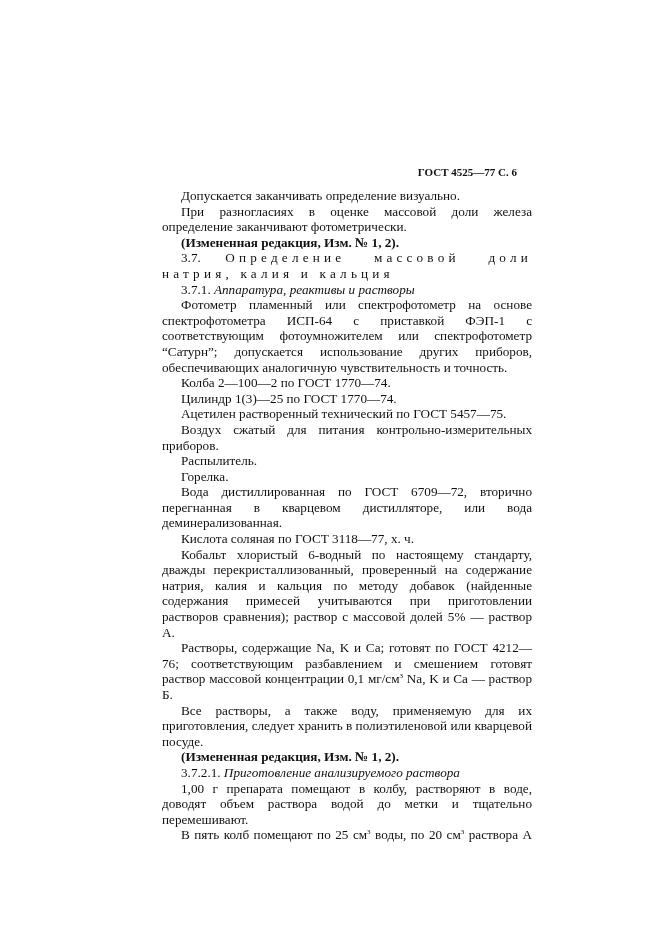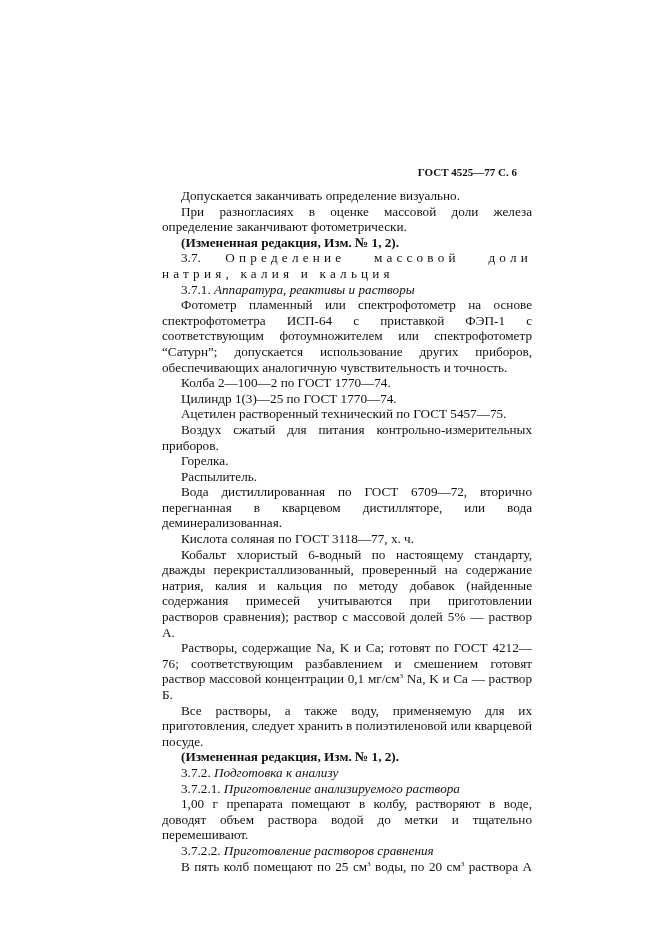--- a/index.html
+++ b/index.html
@@ -28,27 +28,25 @@
     <p class="p nj">Допускается заканчивать определение визуально.</p>
     <p class="p">При разногласиях в оценке массовой доли железа определение заканчивают фотометрически.</p>
     <p class="p b">(Измененная редакция, Изм. № 1, 2).</p>
     <p class="p"><span>3.7.</span> <span class="sp">Определение массовой доли натрия, калия и кальция</span></p>
     <p class="p"><span>3.7.1.</span> <span class="i">Аппаратура, реактивы и растворы</span></p>
     <p class="p">Фотометр пламенный или спектрофотометр на основе спектрофотометра ИСП-64 с приставкой ФЭП-1 с соответствующим фотоумножителем или спектрофотометр “Сатурн”; допускается использование других приборов, обеспечивающих аналогичную чувствительность и точность.</p>
     <p class="p nj">Колба 2—100—2 по ГОСТ 1770—74.</p>
     <p class="p nj">Цилиндр 1(3)—25 по ГОСТ 1770—74.</p>
     <p class="p nj">Ацетилен растворенный технический по ГОСТ 5457—75.</p>
     <p class="p">Воздух сжатый для питания контрольно-измерительных приборов.</p>
+    <p class="p nj">Распылитель.</p>
     <p class="p nj">Горелка.</p>
-    <p class="p nj">Распылитель.</p>
     <p class="p">Вода дистиллированная по ГОСТ 6709—72, вторично перегнанная в кварцевом дистилляторе, или вода деминерализованная.</p>
     <p class="p nj">Кислота соляная по ГОСТ 3118—77, х. ч.</p>
     <p class="p">Кобальт хлористый 6-водный по настоящему стандарту, дважды перекристаллизованный, проверенный на содержание натрия, калия и кальция по методу добавок (найденные содержания примесей учитываются при приготовлении растворов сравнения); раствор с массовой долей 5% — раствор А.</p>
     <p class="p"><span>Растворы, содержащие Na, K и Ca; готовят по ГОСТ 4212—76; соответствующим разбавлением и смешением готовят раствор массовой концентрации 0,1 мг/см</span><sup>3</sup><span> Na, K и Ca — раствор Б.</span></p>
     <p class="p">Все растворы, а также воду, применяемую для их приготовления, следует хранить в полиэтиленовой или кварцевой посуде.</p>
     <p class="p b">(Измененная редакция, Изм. № 1, 2).</p>
-    <p class="p"><span>3.7.2.</span> <span class="i">Подготовка к анализу</span></p>
     <p class="p"><span>3.7.2.1.</span> <span class="i">Приготовление анализируемого раствора</span></p>
     <p class="p">1,00 г препарата помещают в колбу, растворяют в воде, доводят объем раствора водой до метки и тщательно перемешивают.</p>
-    <p class="p"><span>3.7.2.2.</span> <span class="i">Приготовление растворов сравнения</span></p>
     <p class="p" style="text-align-last: justify;"><span>В пять колб помещают по 25 см</span><sup>3</sup><span> воды, по 20 см</span><sup>3</sup><span> раствора А</span></p>
   </div>
 </div>
 
 </body></html>

